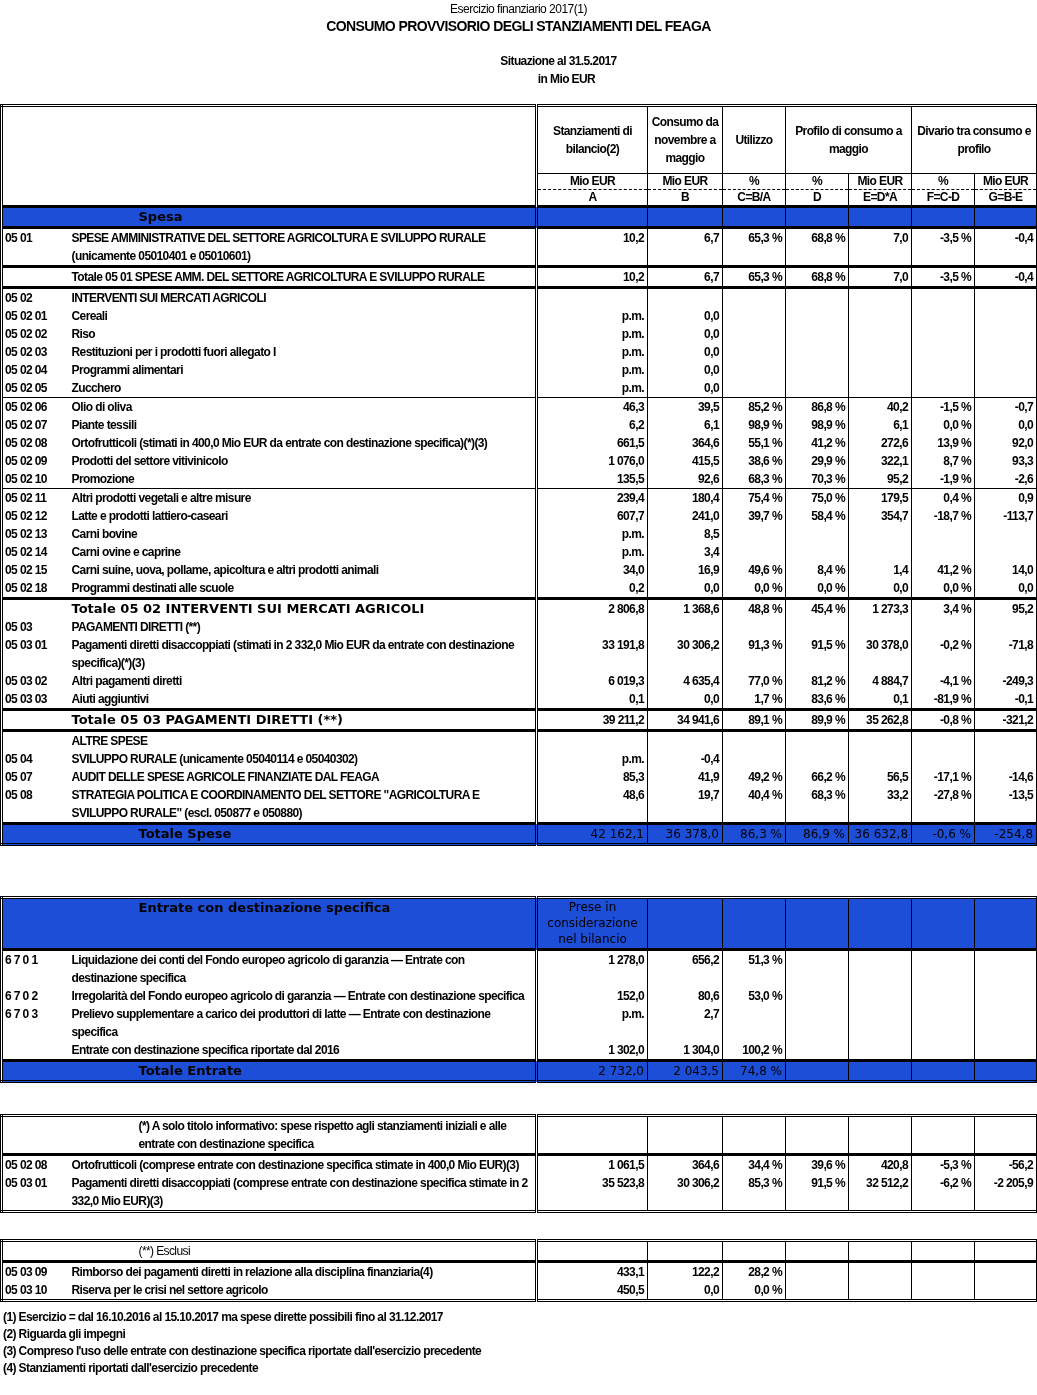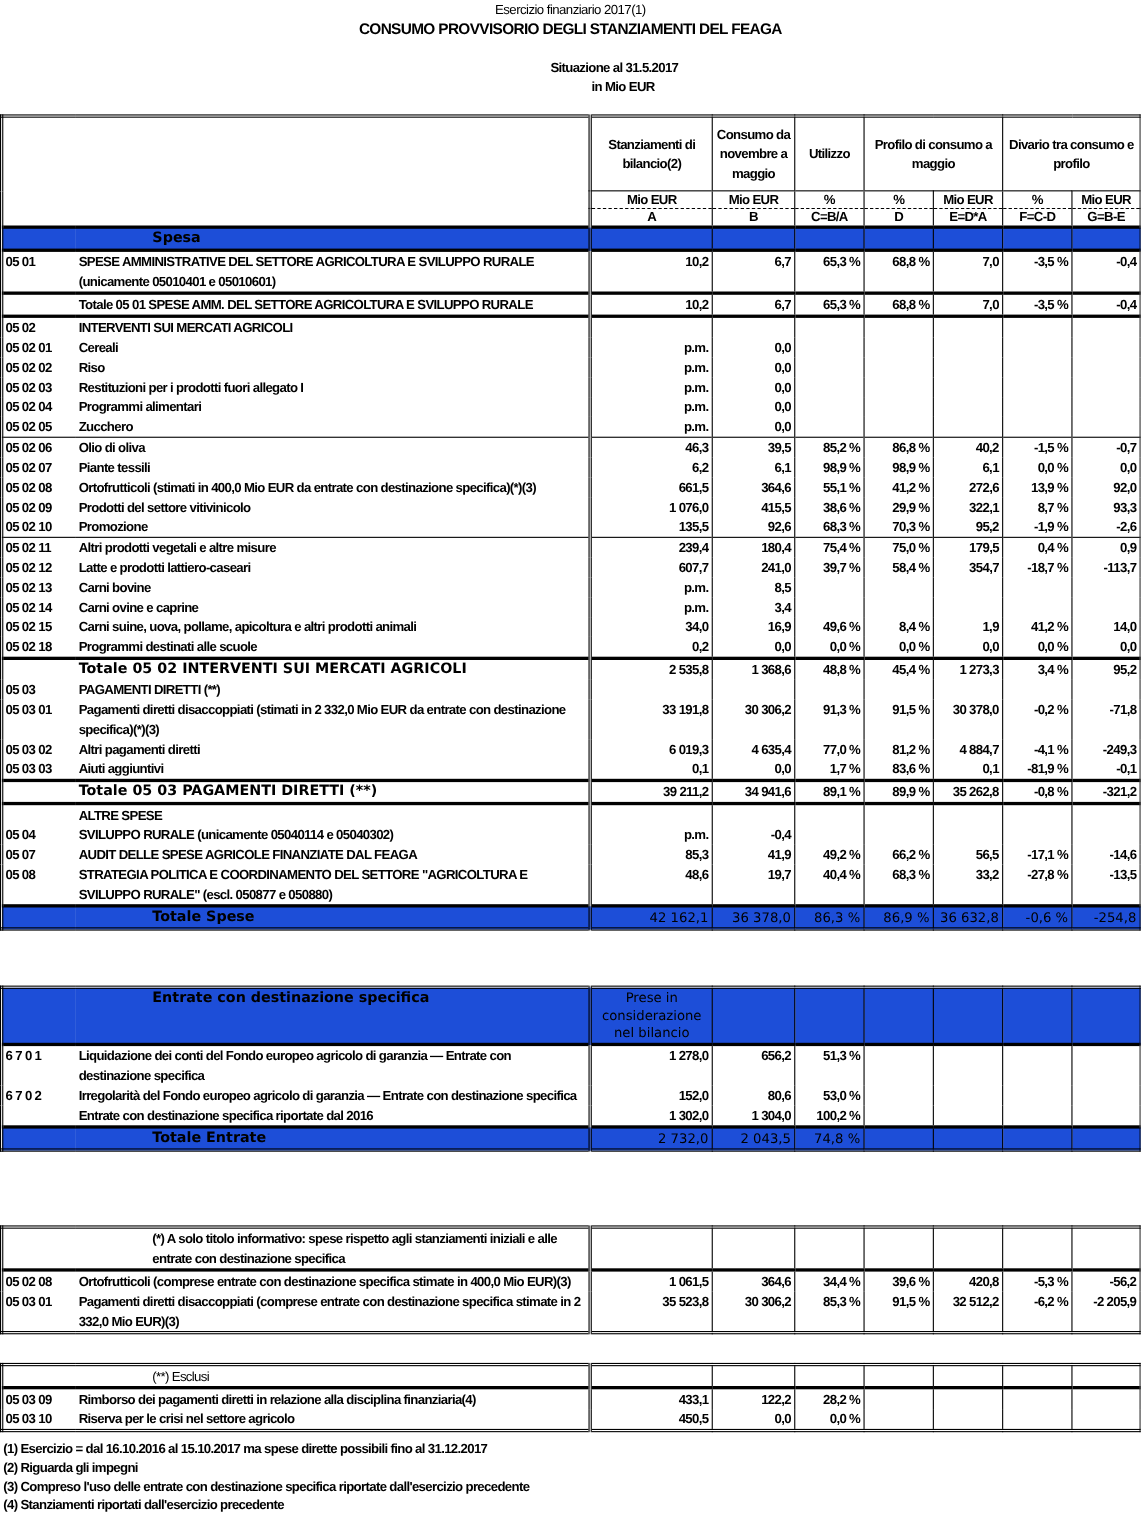--- a/index.html
+++ b/index.html
@@ -274,39 +274,39 @@
         <td class="n"></td>
         <td class="n"></td>
       </tr>
       <tr class="">
         <td class="code">05 02 15</td>
         <td class="desc ">Carni suine, uova, pollame, apicoltura e altri prodotti animali</td>
         <td class="n">34,0</td>
         <td class="n">16,9</td>
         <td class="n">49,6 %</td>
         <td class="n">8,4 %</td>
-        <td class="n">1,9</td>
+        <td class="n">1,4</td>
         <td class="n">41,2 %</td>
         <td class="n">14,0</td>
       </tr>
       <tr class="">
         <td class="code">05 02 18</td>
         <td class="desc ">Programmi destinati alle scuole</td>
         <td class="n">0,2</td>
         <td class="n">0,0</td>
         <td class="n">0,0 %</td>
         <td class="n">0,0 %</td>
         <td class="n">0,0</td>
         <td class="n">0,0 %</td>
         <td class="n">0,0</td>
       </tr>
       <tr class="thick">
         <td class="code"></td>
         <td class="desc sans" style="padding-left:3px">Totale 05 02 INTERVENTI SUI MERCATI AGRICOLI</td>
-        <td class="n">2 535,8</td>
+        <td class="n">2 806,8</td>
         <td class="n">1 368,6</td>
         <td class="n">48,8 %</td>
         <td class="n">45,4 %</td>
         <td class="n">1 273,3</td>
         <td class="n">3,4 %</td>
         <td class="n">95,2</td>
       </tr>
       <tr class="">
         <td class="code">05 03</td>
         <td class="desc ">PAGAMENTI DIRETTI (**)</td>
@@ -462,20 +462,31 @@
         <td class="desc">Irregolarità del Fondo europeo agricolo di garanzia — Entrate con destinazione specifica</td>
         <td class="n">152,0</td>
         <td class="n">80,6</td>
         <td class="n">53,0 %</td>
         <td></td>
         <td></td>
         <td></td>
         <td></td>
       </tr>
       <tr class="">
+        <td class="code">6 7 0 3</td>
+        <td class="desc">Prelievo supplementare a carico dei produttori di latte — Entrate con destinazione specifica</td>
+        <td class="n">p.m.</td>
+        <td class="n">2,7</td>
+        <td class="n"></td>
+        <td></td>
+        <td></td>
+        <td></td>
+        <td></td>
+      </tr>
+      <tr class="">
         <td class="code"></td>
         <td class="desc">Entrate con destinazione specifica riportate dal 2016</td>
         <td class="n">1 302,0</td>
         <td class="n">1 304,0</td>
         <td class="n">100,2 %</td>
         <td></td>
         <td></td>
         <td></td>
         <td></td>
       </tr>

